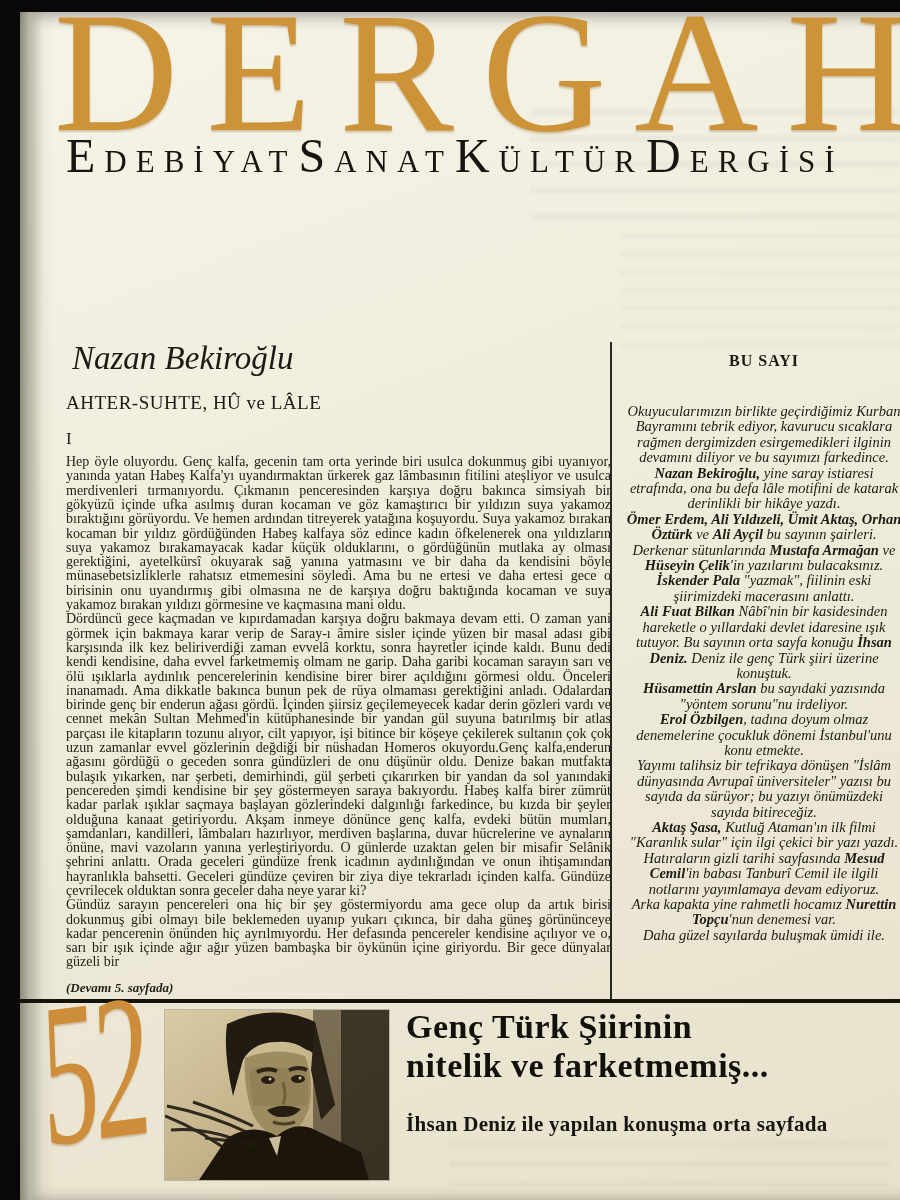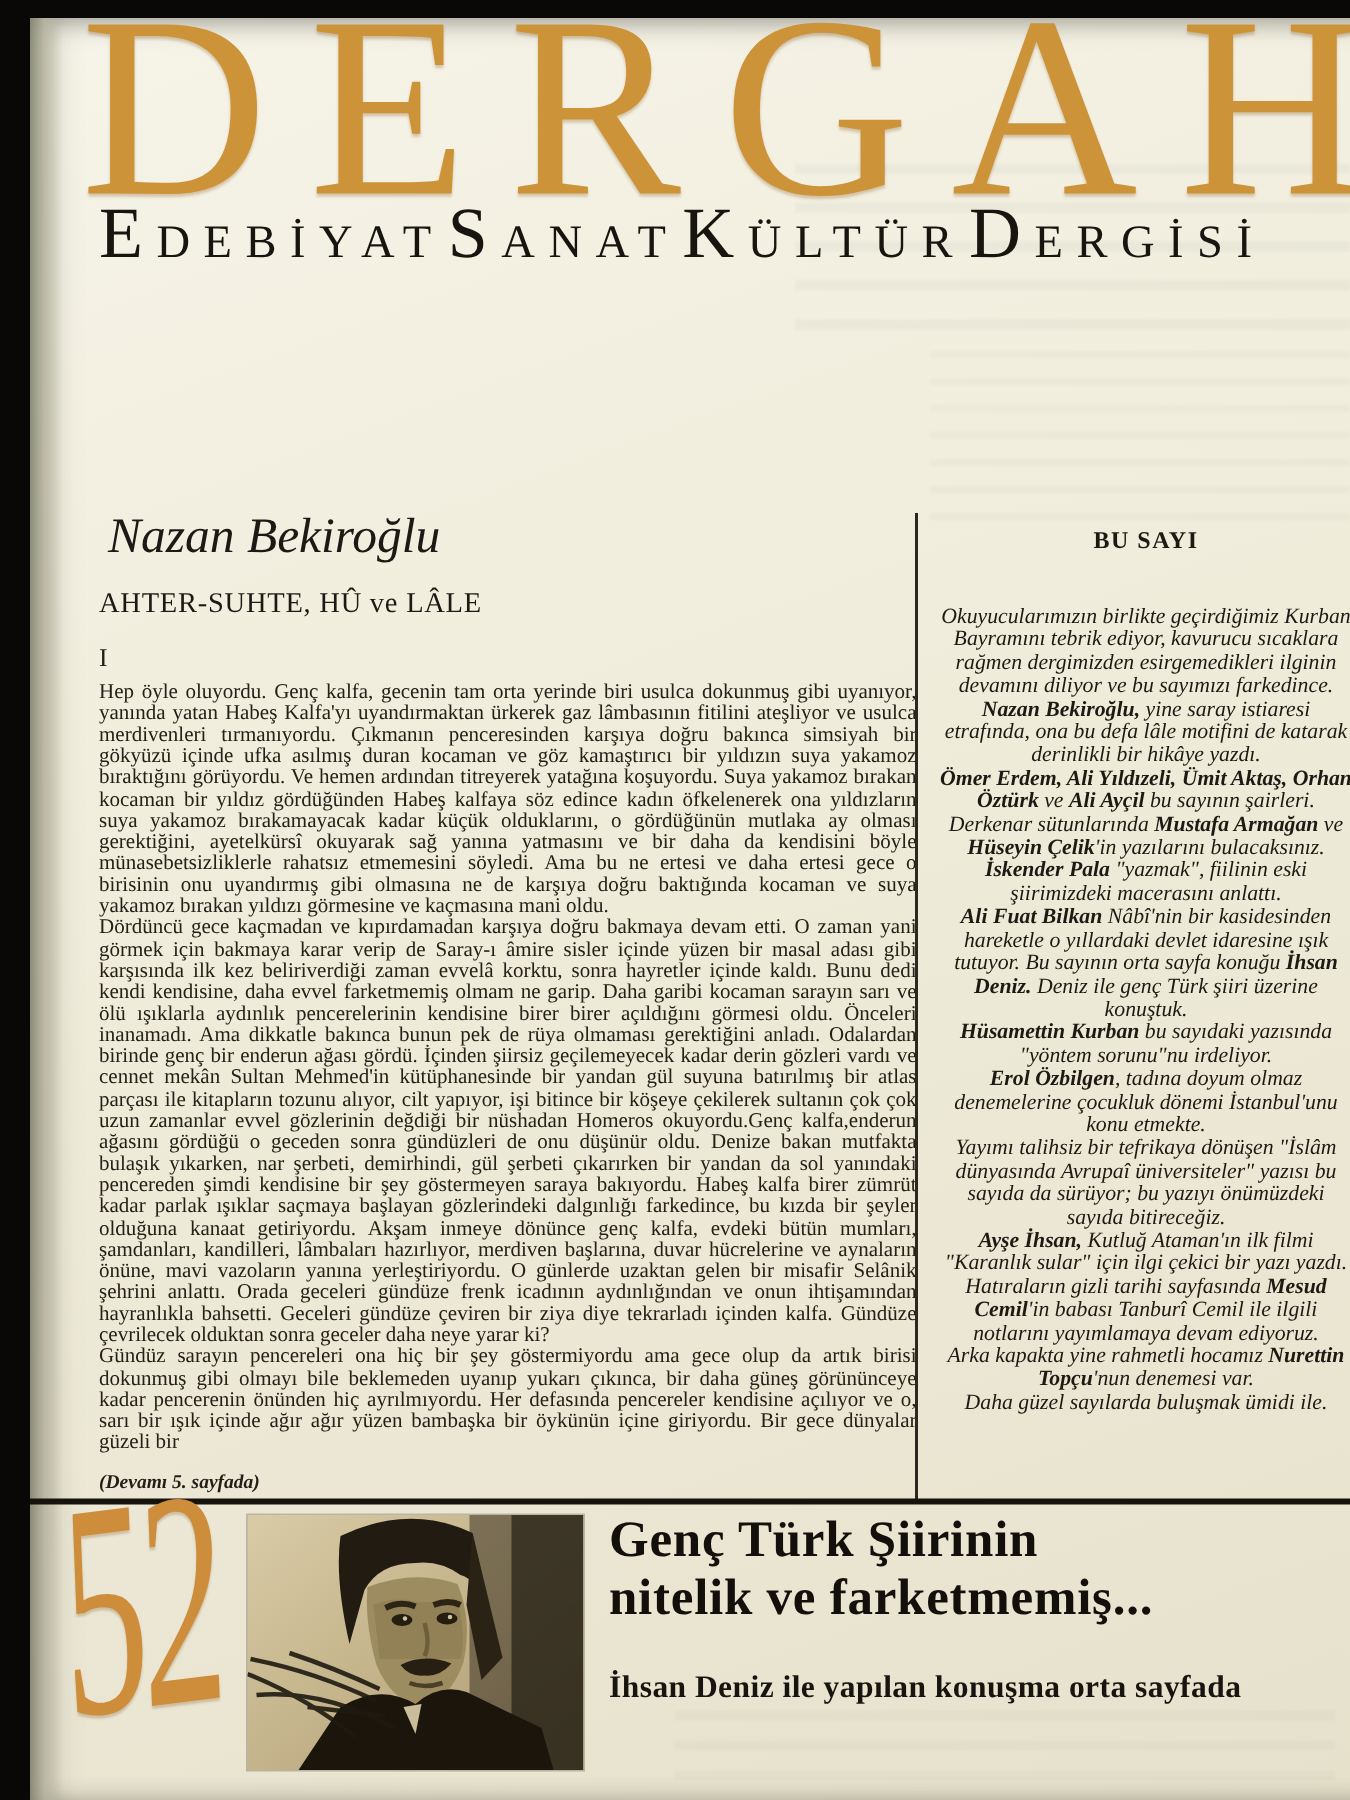--- a/index.html
+++ b/index.html
@@ -108,24 +108,24 @@
 
   <aside class="sidebar-col">
     <h4 class="sidebar-heading">BU SAYI</h4>
     <div id="sidebar-body">
         <p><span>Okuyucularımızın birlikte geçirdiğimiz Kurban Bayramını tebrik ediyor, kavurucu sıcaklara rağmen dergimizden esirgemedikleri ilginin devamını diliyor ve bu sayımızı farkedince.</span></p>
         <p><b>Nazan Bekiroğlu,</b><span> yine saray istiaresi etrafında, ona bu defa lâle motifini de katarak derinlikli bir hikâye yazdı.</span></p>
         <p><b>Ömer Erdem, Ali Yıldızeli, Ümit Aktaş, Orhan Öztürk</b><span> ve </span><b>Ali Ayçil</b><span> bu sayının şairleri.</span></p>
         <p><span>Derkenar sütunlarında </span><b>Mustafa Armağan</b><span> ve </span><b>Hüseyin Çelik</b><span>'in yazılarını bulacaksınız.</span></p>
         <p><b>İskender Pala</b><span> "yazmak", fiilinin eski şiirimizdeki macerasını anlattı.</span></p>
         <p><b>Ali Fuat Bilkan</b><span> Nâbî'nin bir kasidesinden hareketle o yıllardaki devlet idaresine ışık tutuyor. Bu sayının orta sayfa konuğu </span><b>İhsan Deniz.</b><span> Deniz ile genç Türk şiiri üzerine konuştuk.</span></p>
-        <p><b>Hüsamettin Kurban</b><span> bu sayıdaki yazısında "yöntem sorunu"nu irdeliyor.</span></p>
+        <p><b>Hüsamettin Arslan</b><span> bu sayıdaki yazısında "yöntem sorunu"nu irdeliyor.</span></p>
         <p><b>Erol Özbilgen</b><span>, tadına doyum olmaz denemelerine çocukluk dönemi İstanbul'unu konu etmekte.</span></p>
         <p><span>Yayımı talihsiz bir tefrikaya dönüşen "İslâm dünyasında Avrupaî üniversiteler" yazısı bu sayıda da sürüyor; bu yazıyı önümüzdeki sayıda bitireceğiz.</span></p>
-        <p><b>Ayşe İhsan,</b><span> Kutluğ Ataman'ın ilk filmi "Karanlık sular" için ilgi çekici bir yazı yazdı.</span></p>
+        <p><b>Aktaş Şasa,</b><span> Kutluğ Ataman'ın ilk filmi "Karanlık sular" için ilgi çekici bir yazı yazdı.</span></p>
         <p><span>Hatıraların gizli tarihi sayfasında </span><b>Mesud Cemil</b><span>'in babası Tanburî Cemil ile ilgili notlarını yayımlamaya devam ediyoruz.</span></p>
         <p><span>Arka kapakta yine rahmetli hocamız </span><b>Nurettin Topçu</b><span>'nun denemesi var.</span></p>
         <p><span>Daha güzel sayılarda buluşmak ümidi ile.</span></p>
       </div>
   </aside>
 
   <div class="footer-rule"></div>
 
   <div class="issue-number">52</div>
 

